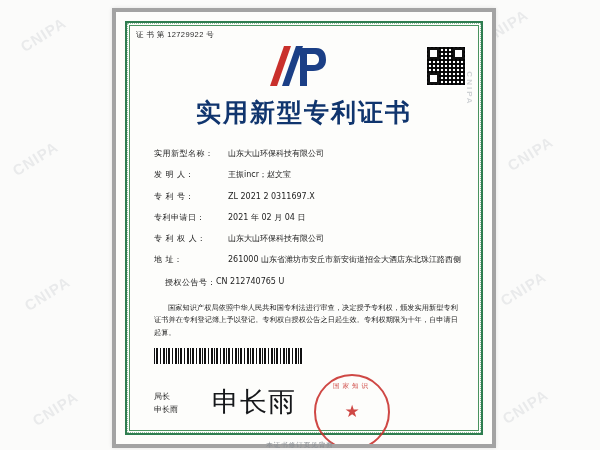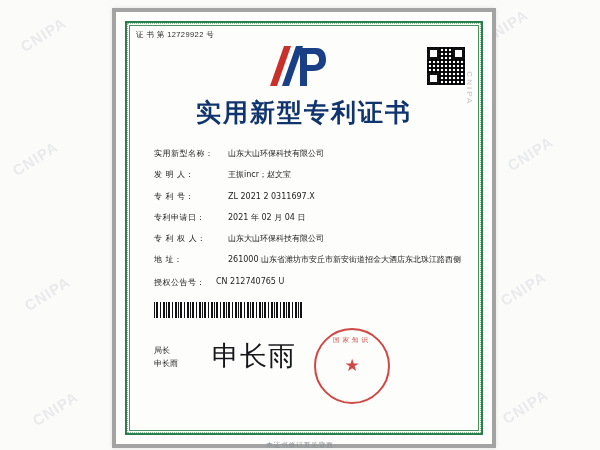--- a/index.html
+++ b/index.html
@@ -169,21 +169,21 @@
     flex: 1 1 auto;
   }
   .two-col {
     display: flex;
     font-size: 8px;
     color: #1c1c1c;
     margin-bottom: 10.5px;
     font-family: "DejaVu Sans", sans-serif;
   }
   .two-col .c1 { display: flex; width: 162px; flex: 0 0 162px; }
-  .two-col .c2 { display: flex; flex: 1 1 auto; }
+  .two-col .c2 { display: flex; flex: 1 1 auto; text-align: right; }
   .two-col .lbl { width: 74px; flex: 0 0 74px; letter-spacing: 0.5px; }
   .two-col .lbl2 { width: 62px; flex: 0 0 62px; letter-spacing: 0.5px; }
   #paragraphs {
     margin-top: 14px;
     padding-left: 18px;
     padding-right: 14px;
     font-size: 7.2px;
     line-height: 1.75;
     color: #232323;
     text-align: justify;
@@ -344,20 +344,21 @@
         <div class="two-col">
           <div class="c2">
             <div class="lbl2">授权公告号：</div>
             <div class="val">CN 212740765 U</div>
           </div>
         </div>
 
       </div>
 
       <div id="paragraphs">
+        <p>国家知识产权局依照中华人民共和国专利法进行审查，决定授予专利权，颁发实用新型专利证书并在专利登记簿上予以登记。专利权自授权公告之日起生效。专利权期限为十年，自申请日起算。</p>
       </div>
 
       <div id="barcode"></div>
 
       <div id="sign-row">
         <div id="sign-title">
           <div>局长</div>
           <div>申长雨</div>
         </div>
         <div id="signature">申长雨</div>

